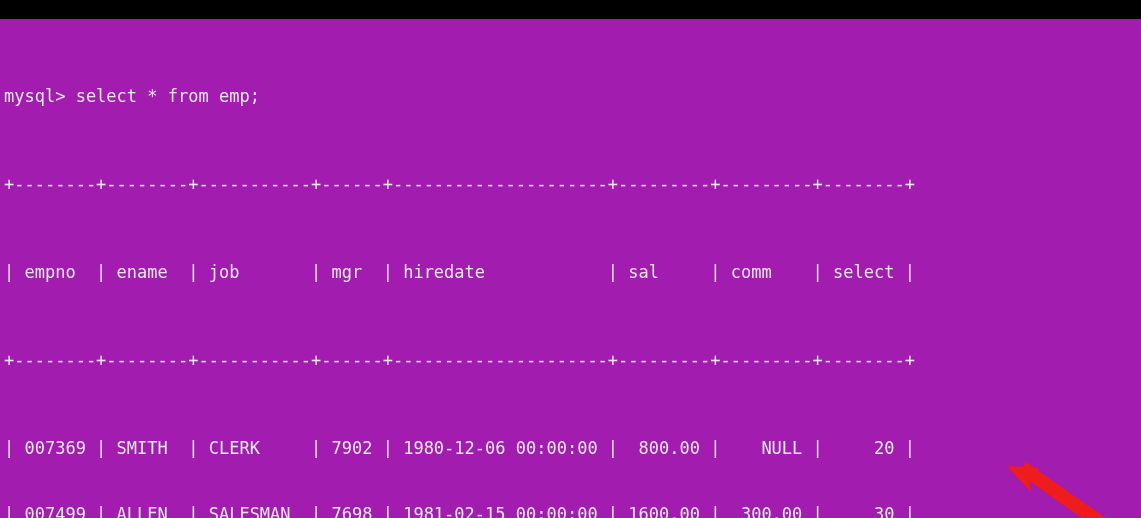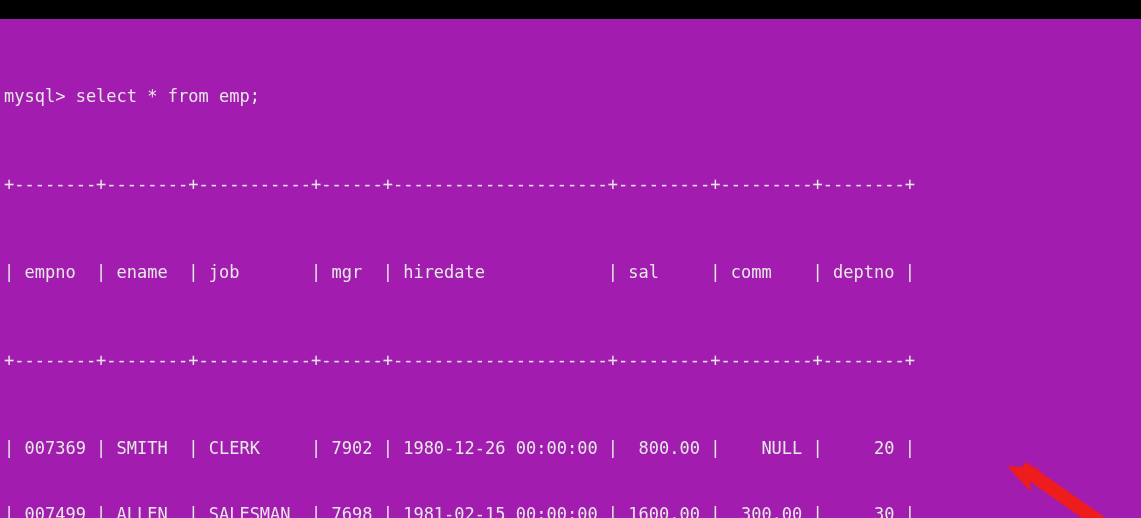--- a/index.html
+++ b/index.html
@@ -46,25 +46,25 @@
 <body>
 
 <div id="terminal">
 
   <div id="screen">
 
     <span class="line">mysql&gt; select * from emp;</span>
 
     <span class="line">+--------+--------+-----------+------+---------------------+---------+---------+--------+</span>
 
-    <span class="line">| empno  | ename  | job       | mgr  | hiredate            | sal     | comm    | deptno |</span>
+    <span class="line">| empno  | ename  | job       | mgr  | hiredate            | sal     | comm    | select |</span>
 
     <span class="line">+--------+--------+-----------+------+---------------------+---------+---------+--------+</span>
 
-    <span class="line">| 007369 | SMITH  | CLERK     | 7902 | 1980-12-26 00:00:00 |  800.00 |    NULL |     20 |</span>
+    <span class="line">| 007369 | SMITH  | CLERK     | 7902 | 1980-12-06 00:00:00 |  800.00 |    NULL |     20 |</span>
     <span class="line">| 007499 | ALLEN  | SALESMAN  | 7698 | 1981-02-15 00:00:00 | 1600.00 |  300.00 |     30 |</span>
     
     
     
     
     
     
     
     
     

